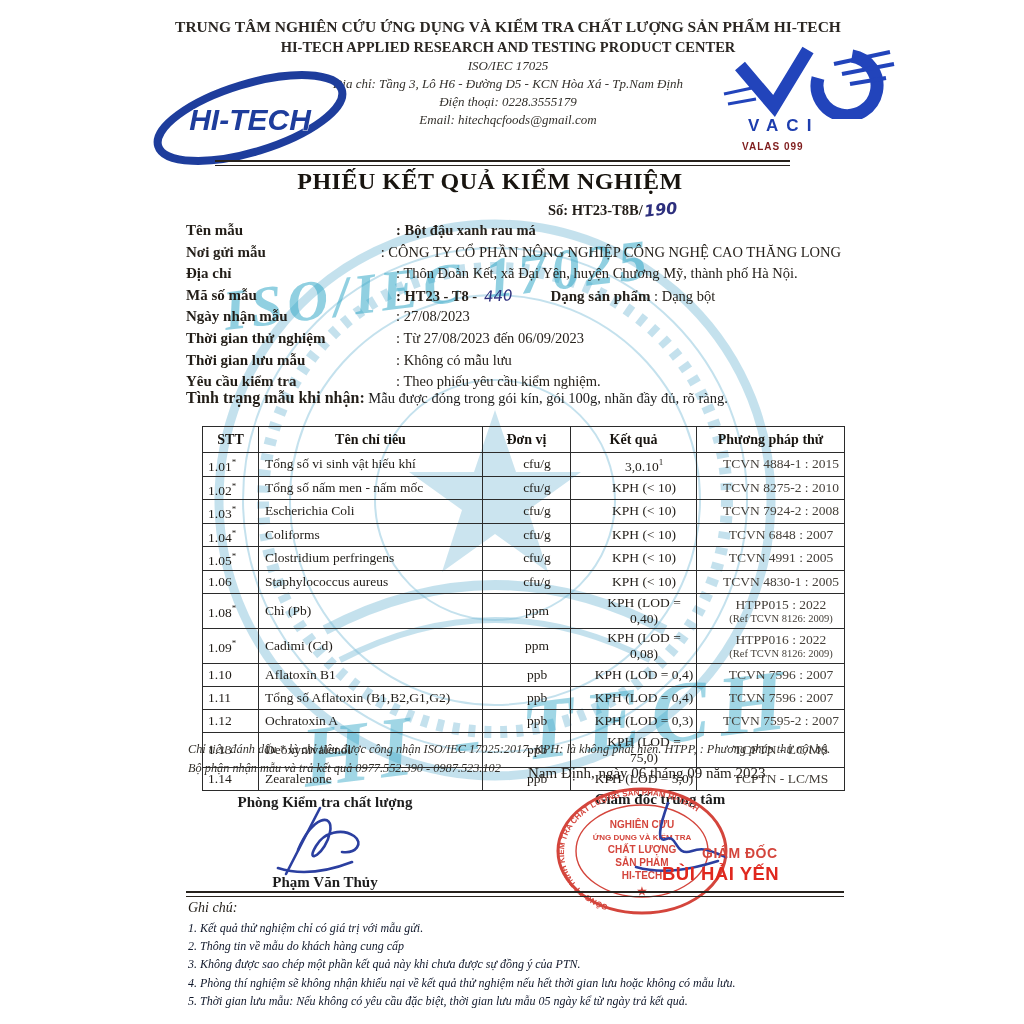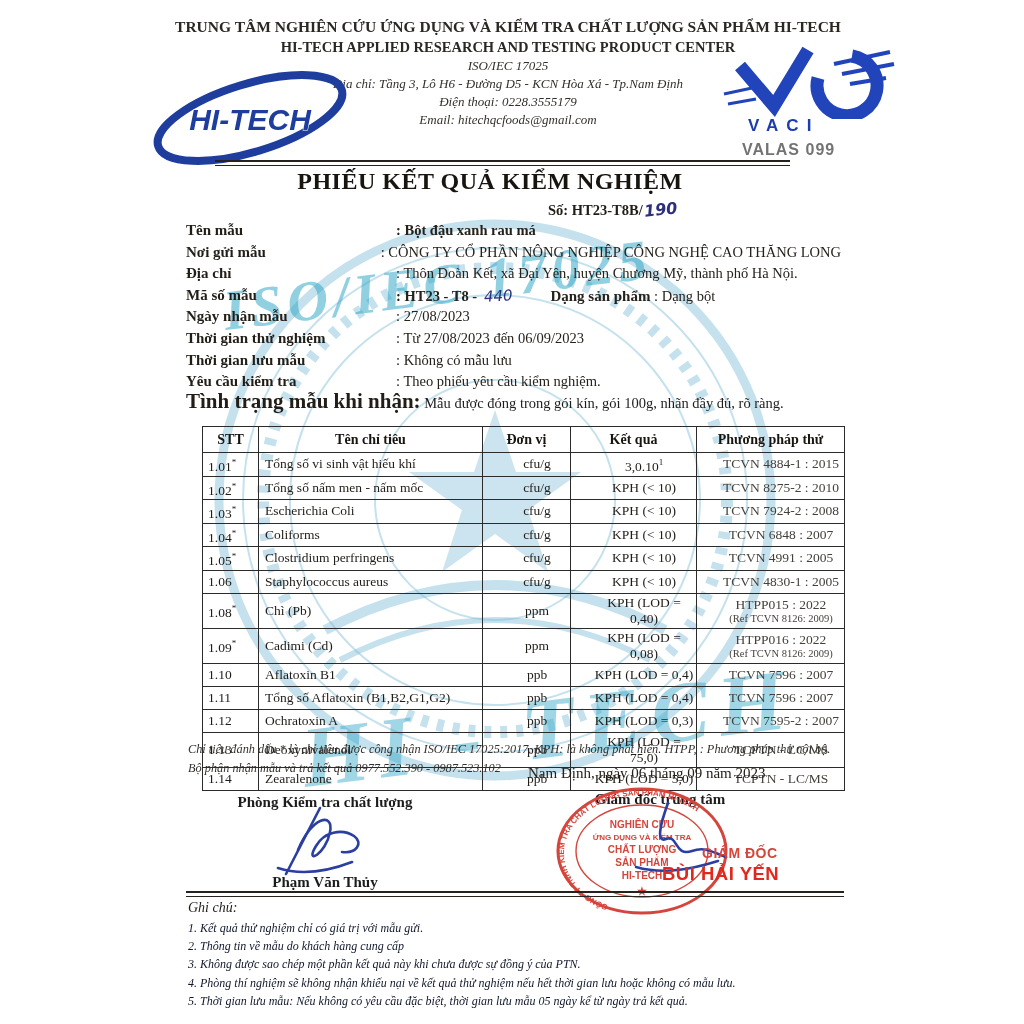--- a/index.html
+++ b/index.html
@@ -16,41 +16,41 @@
   
   .hdr{position:absolute;left:170px;top:18px;width:676px;text-align:center;color:#2b2723;}
   .h1{font-size:15.5px;font-weight:bold;}
   .h2{font-size:14.5px;font-weight:bold;margin-top:3px;}
   .hi{font-style:italic;font-size:13px;margin-top:2px;color:#33302b;}
   .logo-left{position:absolute;left:148px;top:66px;}
   .logo-right{position:absolute;left:722px;top:44px;}
   .vaci-label{position:absolute;left:748px;top:116px;font-family:"Liberation Sans",sans-serif;
       font-weight:bold;font-size:17px;letter-spacing:8px;color:#1d3dae;}
   .valas{position:absolute;left:742px;top:141px;font-family:"Liberation Sans",sans-serif;
-      font-weight:bold;font-size:16px;color:#737373;letter-spacing:1px;}
+      font-weight:bold;font-size:10px;color:#7f1d1d;letter-spacing:1px;}
   .rule1{position:absolute;left:215px;top:160px;width:575px;height:3px;
       border-top:2px solid #27221d;border-bottom:1px solid #27221d;}
 
   
   .title{position:absolute;left:150px;top:168px;width:680px;text-align:center;
       font-size:24px;font-weight:bold;color:#18140f;letter-spacing:.5px;}
   .doc-no{position:absolute;left:548px;top:200px;font-size:14.5px;font-weight:bold;color:#221d18;white-space:nowrap;}
   .hand{font-family:"DejaVu Sans",sans-serif;font-style:italic;color:#2d2f7d;display:inline-block;}
   .hand-no{font-size:16px;transform:rotate(-6deg);margin-left:1px;}
   .hand-code{font-size:15px;transform:rotate(-3deg);margin-left:3px;}
 
   
   .fields{position:absolute;left:186px;top:222px;width:655px;}
   .field-row{display:flex;height:21.6px;overflow:visible;}
   .f-label{width:210px;font-weight:bold;font-size:15px;color:#221d17;}
   .f-value{flex:1;font-size:14.5px;color:#26211b;white-space:nowrap;}
   .f-bold{font-weight:bold;}
   .f-xlabel{font-weight:bold;font-size:15px;margin-left:38px;}
   .condition{position:absolute;left:186px;top:389px;font-size:14.5px;white-space:nowrap;}
-  .condition b{font-size:21px;color:#221d17;}
+  .condition b{font-size:16px;color:#221d17;}
 
   
   .tbl{position:absolute;left:202px;top:407px;border-collapse:collapse;table-layout:fixed;margin-top:19px;}
   .tbl th,.tbl td{border:1.2px solid #2b2b2b;padding:1px 2px;line-height:16px;overflow:hidden;}
   .tbl th{font-size:14px;height:23px;color:#18140f;}
   .tbl td{font-size:13.5px;height:20px;color:#201c17;}
   td.c-stt{padding-left:5px;}
   td.c-name{padding-left:6px;}
   td.c-unit,td.c-res,td.c-met{text-align:center;padding-left:23px;}
   td.c-met{color:#45403a;}

